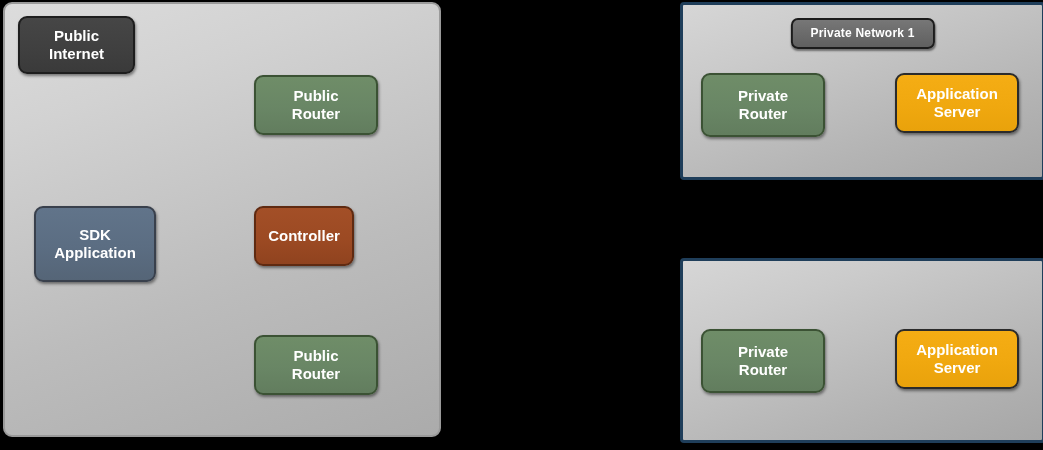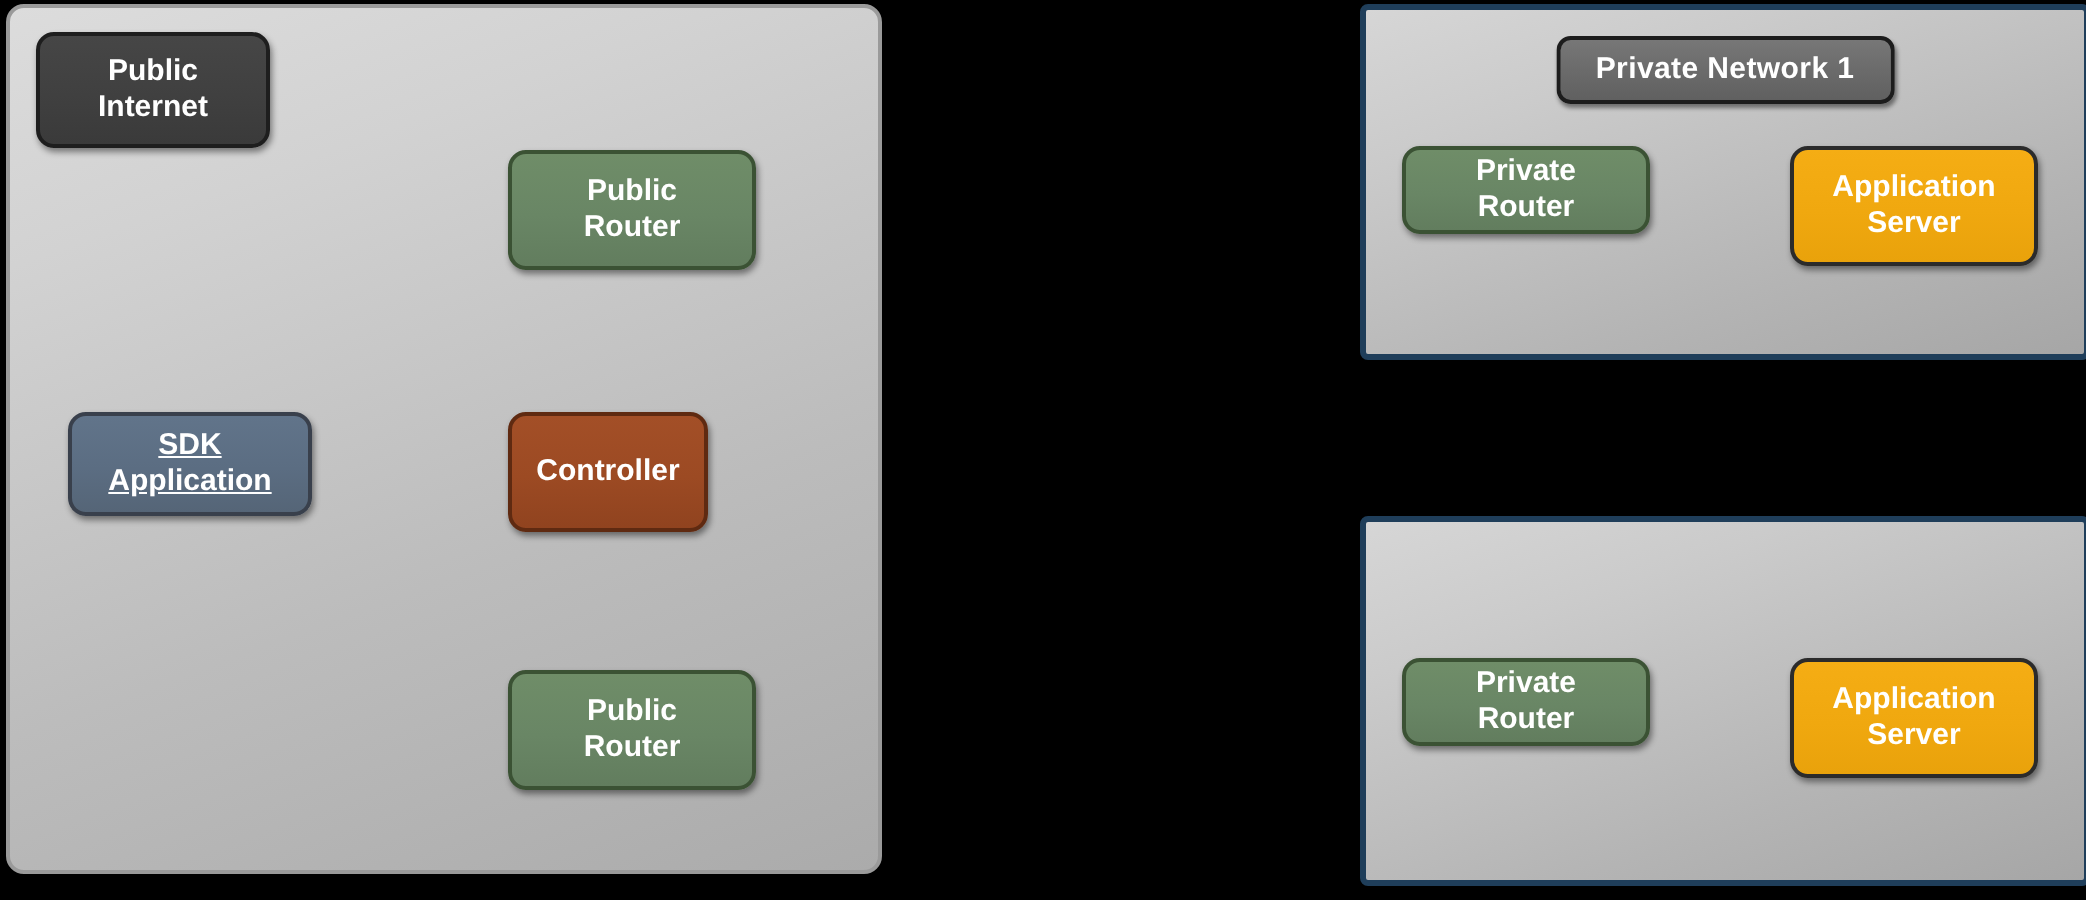--- a/index.html
+++ b/index.html
@@ -51,21 +51,21 @@
   .panel-title {
     position: absolute;
     top: 13px;
     left: 50%;
     transform: translateX(-50%);
     padding: 6px 18px 7px 18px;
     border: 2px solid #1c1c1c;
     border-radius: 7px;
     background: linear-gradient(180deg, #777777 0%, #6b6b6b 50%, #606060 100%);
     color: #ffffff;
-    font-size: 15px;
+    font-size: 12px;
     font-weight: bold;
     letter-spacing: 0.2px;
     white-space: nowrap;
     text-align: center;
     box-shadow: 1px 2px 2px rgba(0,0,0,0.45);
   }
 
   
   .node {
     position: absolute;
@@ -105,26 +105,26 @@
   }
 
   .node-appserver {
     background: linear-gradient(180deg, #f5ad14 0%, #f0a80f 55%, #e9a20b 100%);
     border: 2px solid #2b2b2b;
   }
 
   
   .pos-public-internet { left: 13px;  top: 12px;  width: 117px; height: 58px; }
   .pos-public-router-1 { left: 249px; top: 71px;  width: 124px; height: 60px; }
-  .pos-sdk-application { left: 29px;  top: 202px; width: 122px; height: 52px; text-decoration: underline; }
+  .pos-sdk-application { left: 29px;  top: 202px; width: 122px; height: 76px; }
   .pos-controller      { left: 249px; top: 202px; width: 100px; height: 60px; }
   .pos-public-router-2 { left: 249px; top: 331px; width: 124px; height: 60px; }
 
   
-  .pos-private-router  { left: 18px;  top: 68px;  width: 124px; height: 44px; }
+  .pos-private-router  { left: 18px;  top: 68px;  width: 124px; height: 64px; }
   .pos-app-server      { left: 212px; top: 68px;  width: 124px; height: 60px; }
 </style>
 </head>
 <body>
 
 <div id="canvas">
 
   <div class="panel panel-public">
 
     <div class="node node-internet pos-public-internet">

